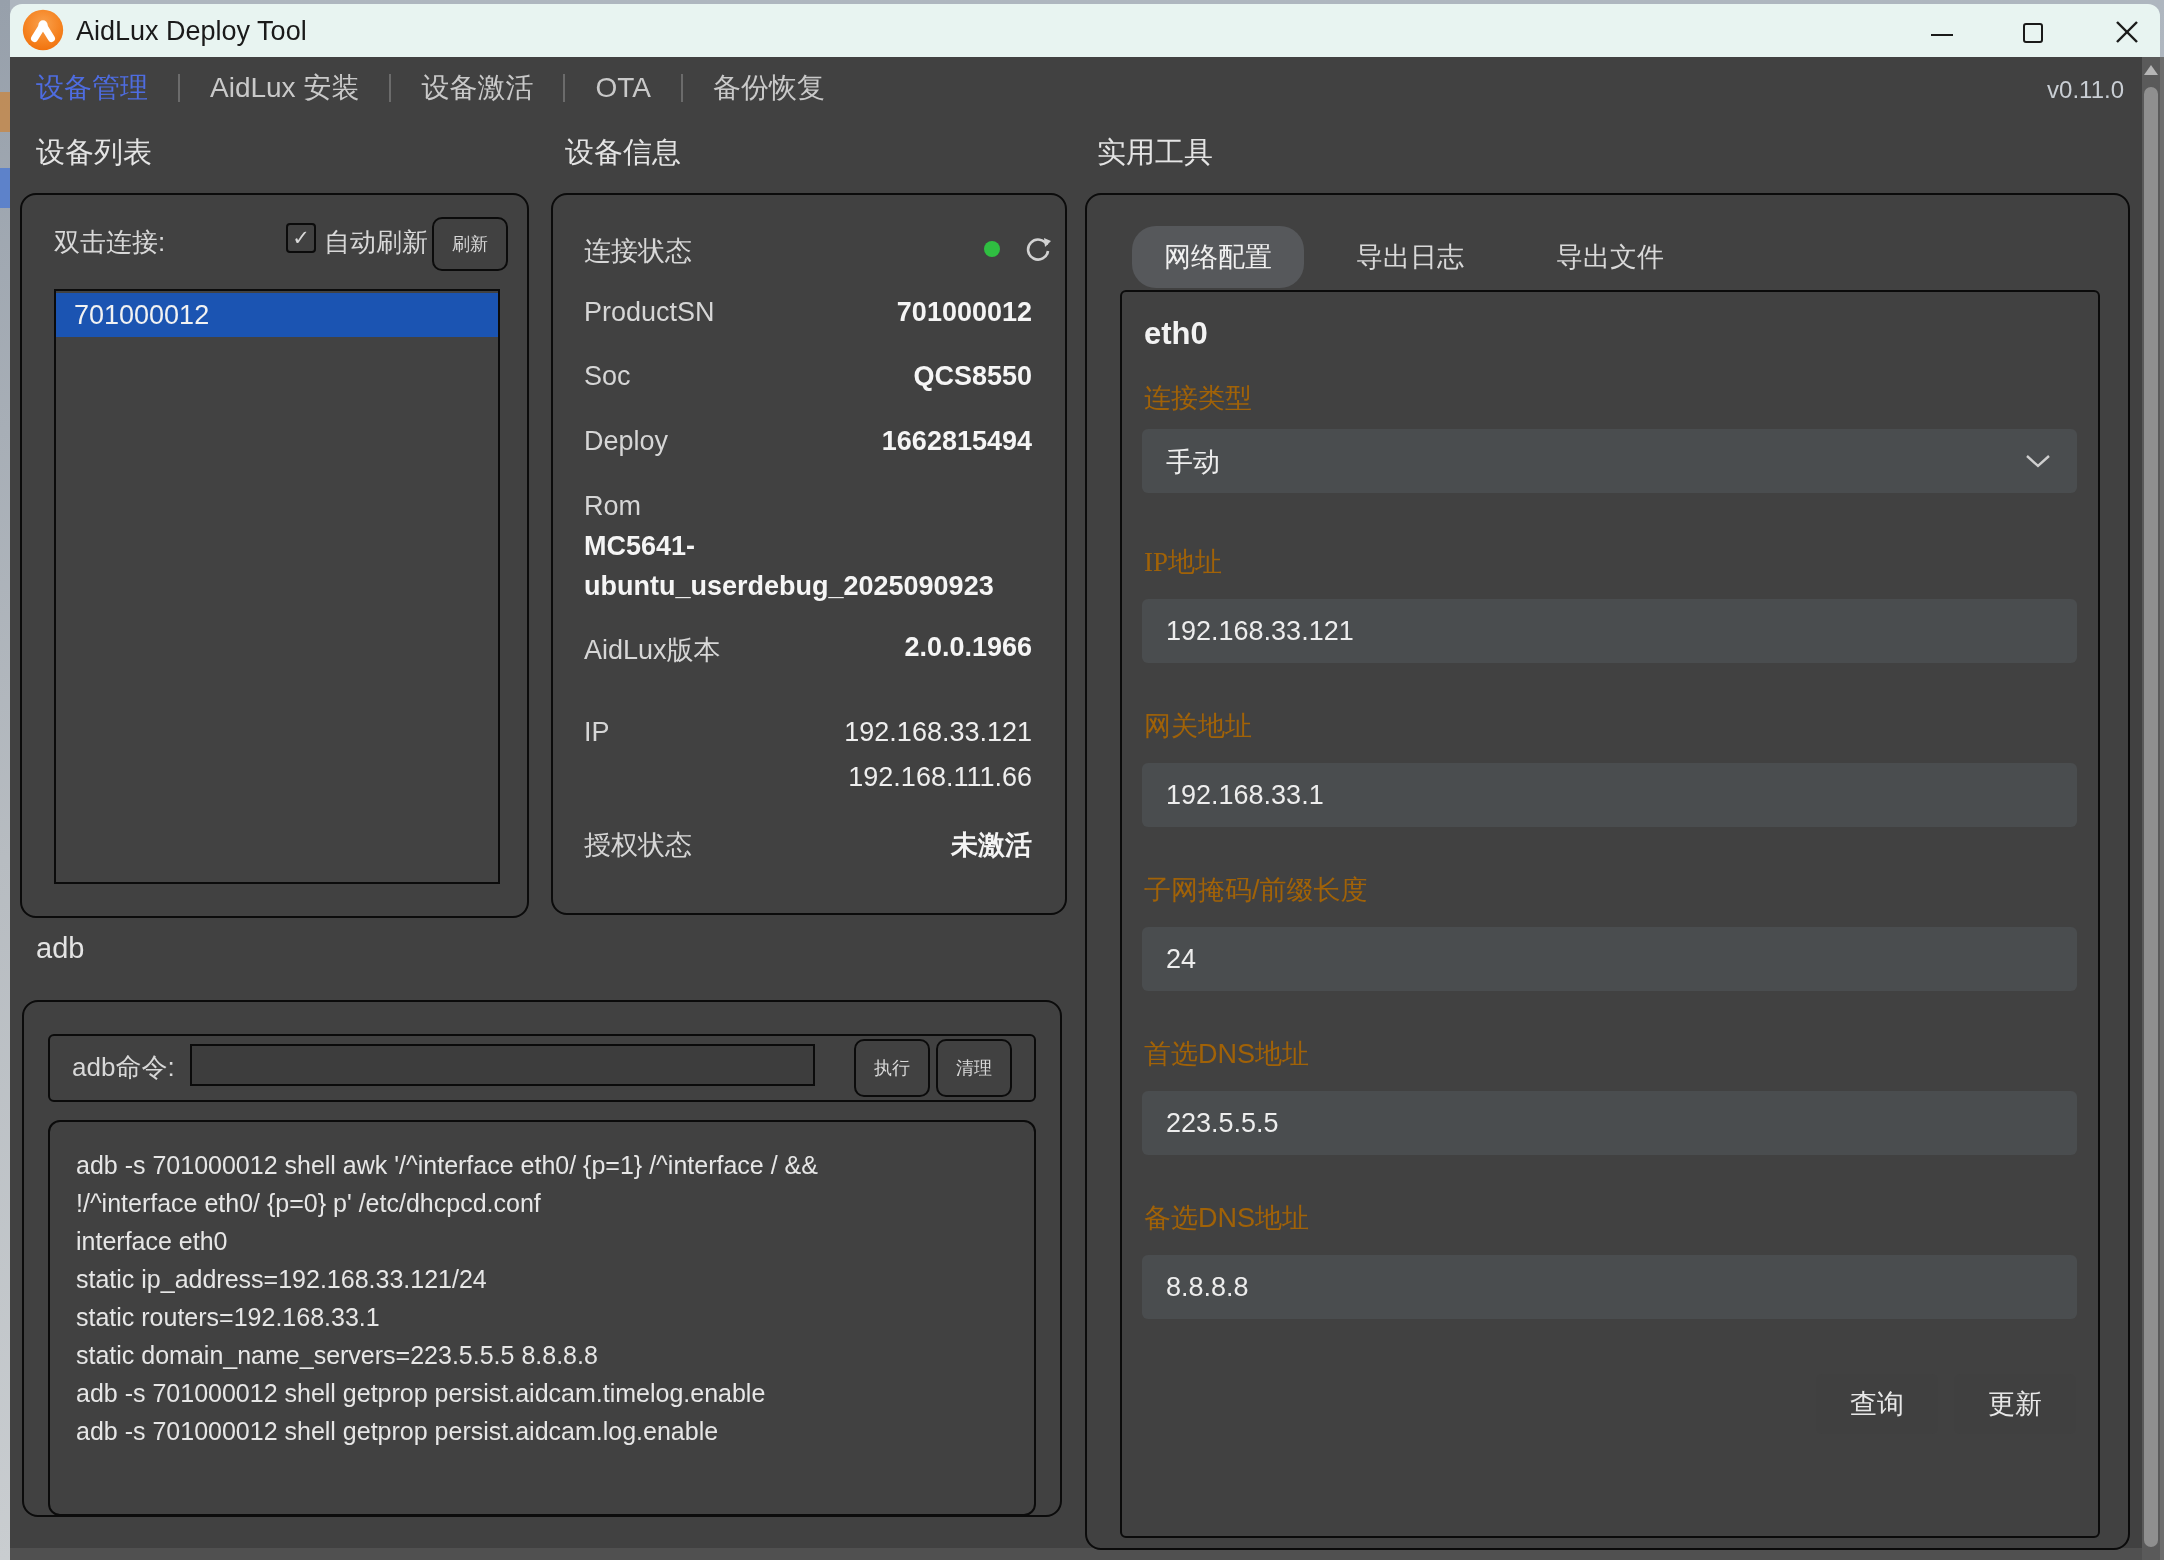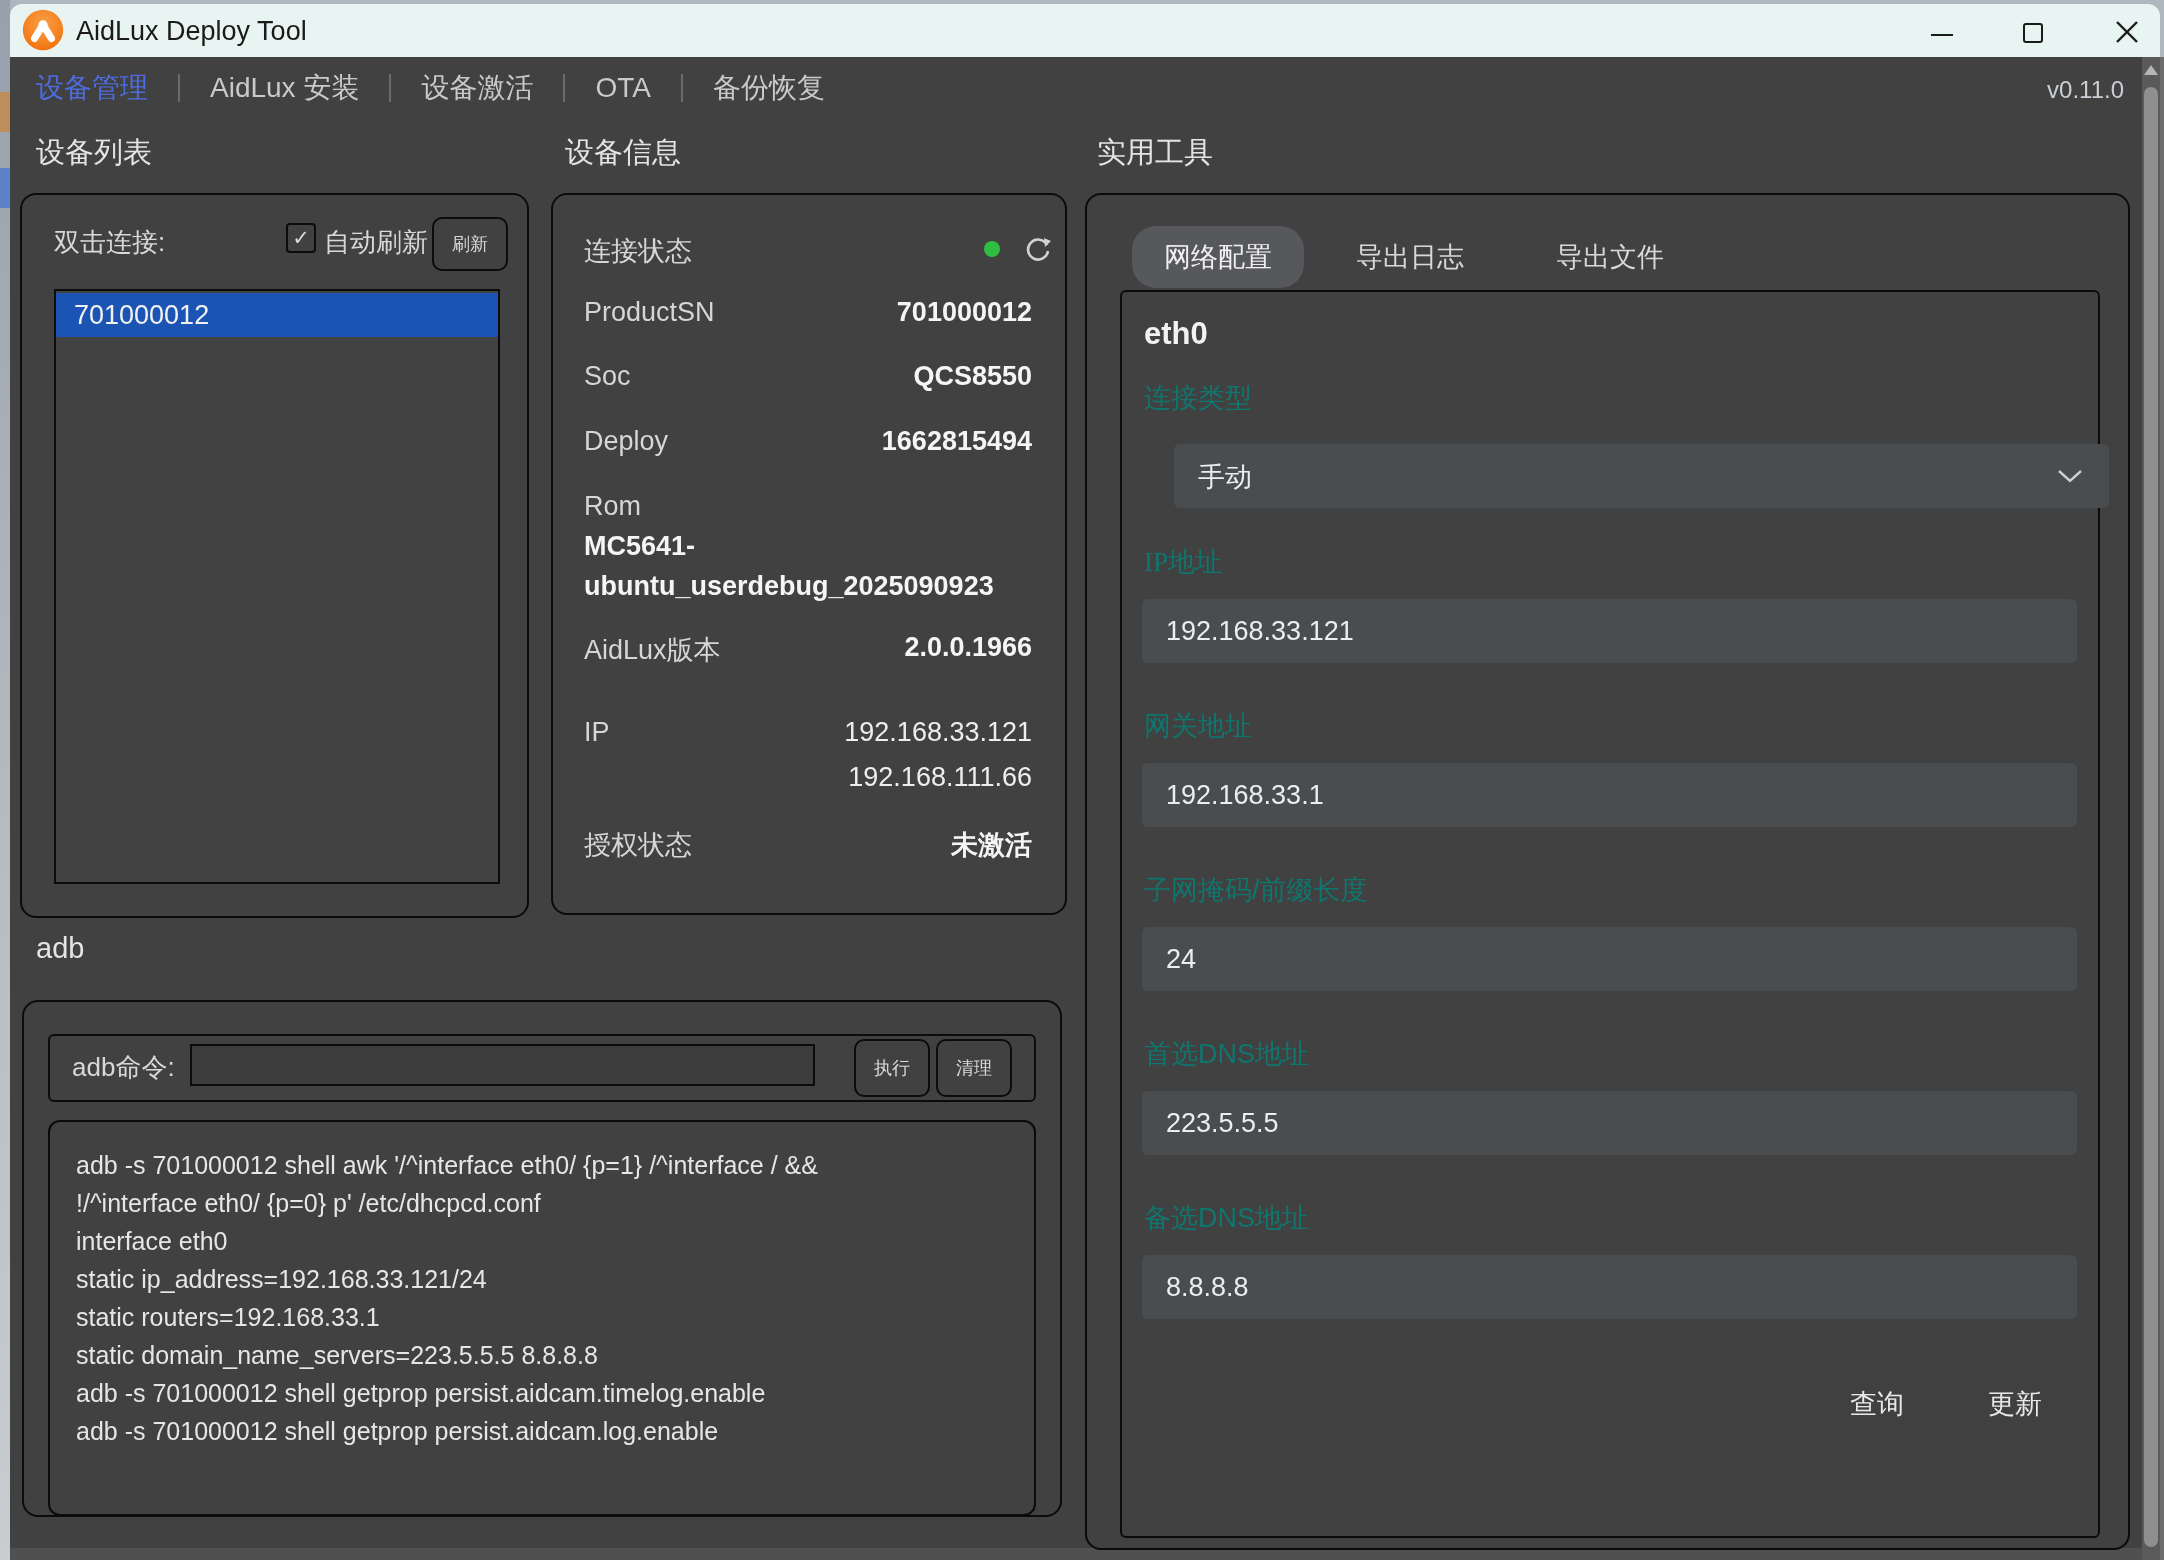--- a/index.html
+++ b/index.html
@@ -74,21 +74,21 @@
   .romline{position:absolute;left:31px;font-size:27px;font-weight:700;color:#f5f5f5;white-space:nowrap;}
   .status-dot{position:absolute;width:16px;height:16px;border-radius:50%;background:#2fbe41;}
   .refresh-ic{position:absolute;width:28px;height:28px;}
 
   
   .tab{position:absolute;top:31px;height:62px;display:flex;align-items:center;justify-content:center;
     font-size:27px;color:#d8d8d8;cursor:default;}
   .tab.active{background:#56585b;border-radius:24px;color:#f0f0f0;}
   .inner-panel{position:absolute;left:33px;top:95px;width:976px;height:1244px;border:2px solid #0b0b0b;border-radius:6px;}
   .eth-title{position:absolute;left:22px;top:24px;font-size:31px;font-weight:700;color:#f2f2f2;}
-  .f-label{position:absolute;left:22px;font-size:27px;color:#0f766e;white-space:nowrap;}
+  .f-label{position:absolute;left:22px;font-size:27px;color:#a16207;white-space:nowrap;}
   .f-input{position:absolute;left:20px;width:935px;height:64px;background:#4a4d4f;border:none;border-radius:6px;
     color:#ededed;font-size:27px;padding:0 24px;box-sizing:border-box;outline:none;font-family:inherit;}
   .f-select{position:absolute;left:20px;width:935px;height:64px;background:#4a4d4f;border-radius:6px;cursor:default;}
   .f-select .sel-text{position:absolute;left:24px;top:15px;font-size:27px;color:#ededed;}
   .f-select .chev{position:absolute;right:26px;top:24px;}
   .act-btn{position:absolute;width:122px;height:60px;background:#404040;border:none;border-radius:6px;
     color:#e8e8e8;font-size:27px;display:flex;align-items:center;justify-content:center;cursor:default;}
 </style>
 </head>
 <body>
@@ -230,21 +230,21 @@
 
   <div class="panel" style="left:1085px;top:193px;width:1041px;height:1353px;">
     <div class="tab active" style="left:45px;width:172px;">网络配置</div>
     <div class="tab" style="left:253px;width:140px;">导出日志</div>
     <div class="tab" style="left:453px;width:140px;">导出文件</div>
 
     <div class="inner-panel">
       <div class="eth-title">eth0</div>
 
       <div class="f-label" style="top:88px;">连接类型</div>
-      <div class="f-select" style="top:152px;margin-left:32px;">
+      <div class="f-select" style="top:137px;">
         <span class="sel-text">手动</span>
         <svg class="chev" width="26" height="16">
           <polyline points="2,3 13,13 24,3" stroke="#cfcfcf" stroke-width="2.4" fill="none"></polyline>
         </svg>
       </div>
 
       <div class="f-label" style="top:252px;font-family:Liberation Serif, serif;">IP地址</div>
       <input class="f-input" style="top: 307px;" value="192.168.33.121">
 
       <div class="f-label" style="top:416px;">网关地址</div>

